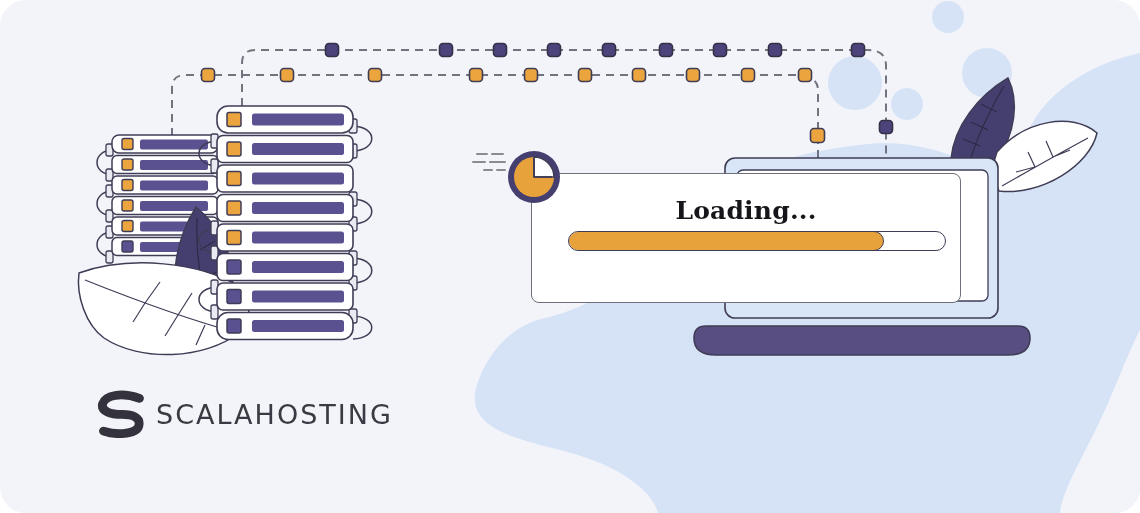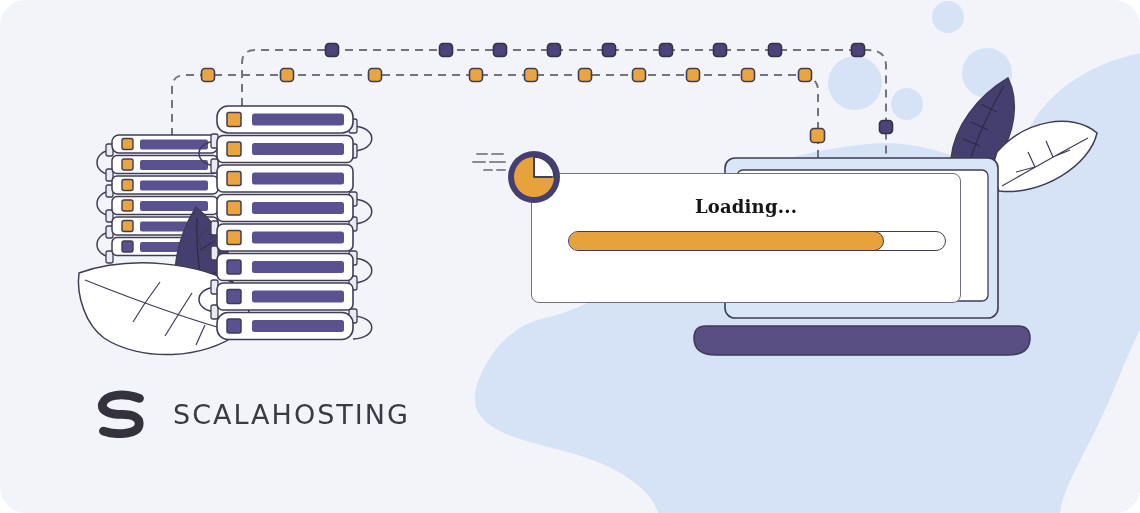--- a/index.html
+++ b/index.html
@@ -8,36 +8,36 @@
 
   
   .dialog{
     position:absolute;left:531px;top:173px;width:430px;height:130px;
     background:#ffffff;border:1.5px solid #70707C;border-radius:8px;
     box-sizing:border-box;z-index:5;
   }
   .dialog-title{
     margin-top:22px;text-align:center;
     font-family:"DejaVu Serif","Liberation Serif",serif;
-    font-weight:bold;font-size:18px;color:#15151a;letter-spacing:.2px;
+    font-weight:bold;font-size:25px;color:#15151a;letter-spacing:.2px;
   }
   .progress-track{
     position:absolute;left:36px;top:57px;width:378px;height:20px;
     background:#ffffff;border:1.8px solid #3F3D56;border-radius:12px;
     box-sizing:border-box;overflow:hidden;
   }
   .progress-fill{
     position:absolute;left:-1px;top:-1px;bottom:-1px;width:84%;
     background:#E8A23C;border:1.8px solid #3F3D56;border-radius:12px;
     box-sizing:border-box;
   }
   .clock-svg{position:absolute;left:470px;top:144px;z-index:6;}
 
   
-  .brand{position:absolute;left:92px;top:390px;display:flex;align-items:center;gap:23px;z-index:4;}
+  .brand{position:absolute;left:92px;top:390px;display:flex;align-items:center;gap:6px;z-index:4;}
   .brand-text{
     font-family:"DejaVu Sans","Liberation Sans",sans-serif;
     font-size:27px;color:#3A3A44;letter-spacing:2px;font-weight:normal;
   }
 </style>
 </head>
 <body>
 
 <div class="canvas">
 

